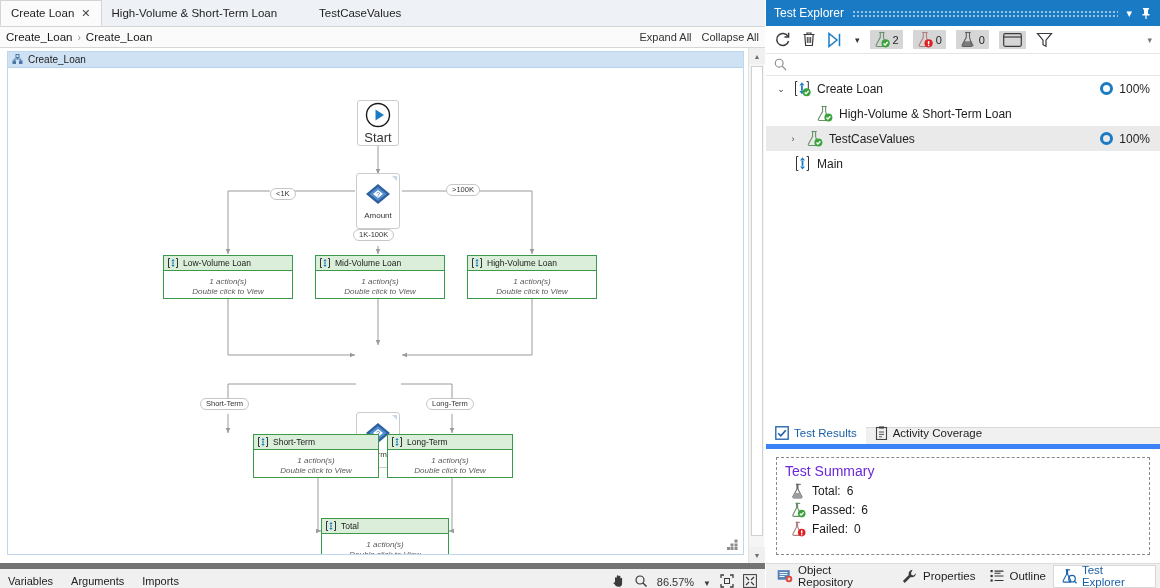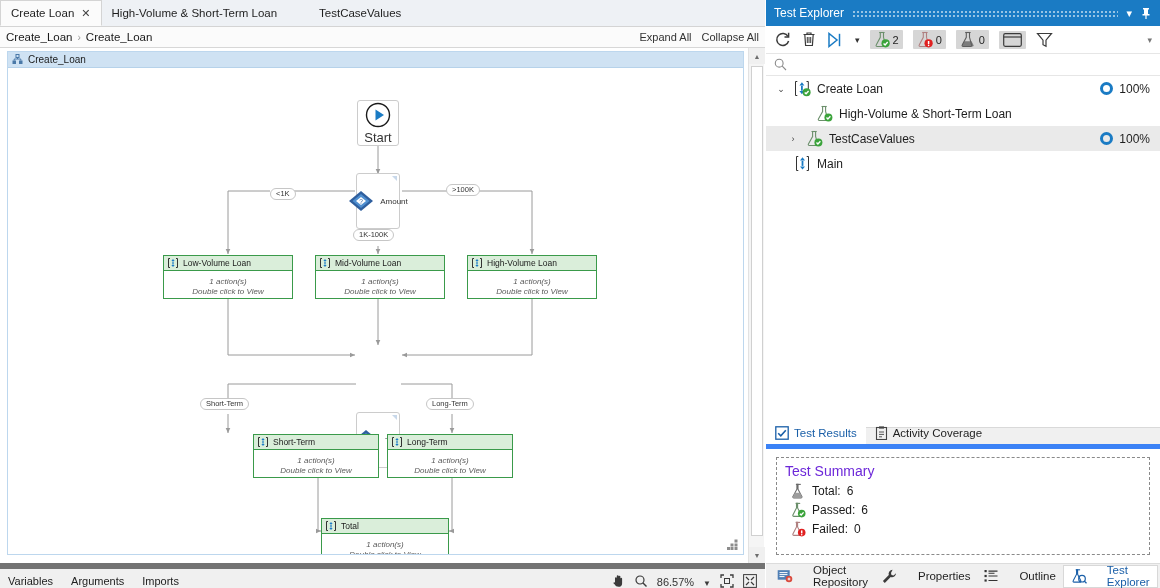--- a/index.html
+++ b/index.html
@@ -96,21 +96,21 @@
   
   .node { position:absolute; }
   .start-node {
     width:42px; height:46px; background:#fff; border:1px solid #cccccc;
     border-radius:3px; display:flex; flex-direction:column; align-items:center;
     justify-content:center; gap:2px;
   }
   .start-label { font-size:13px; color:#333; }
   .decision-node {
     width:44px; height:56px; background:#fff; border:1px solid #cccccc;
-    border-radius:3px; display:flex; flex-direction:row; align-items:center;
+    border-radius:3px; display:flex; flex-direction:column; align-items:center;
     justify-content:center; gap:6px; position:relative;
   }
   .decision-node::after{
     content:""; position:absolute; right:2px; top:2px;
     border-left:5px solid transparent; border-top:5px solid #c8d8ea;
   }
   .decision-label { font-size:8px; color:#333; }
   .seq-node {
     background:#ffffff; border:1px solid #3a9a4a;
   }
@@ -201,21 +201,21 @@
   }
   #summary-title { font-size:14px; color:#6d28d9; margin-bottom:4px; }
   .sum-row { display:flex; align-items:center; gap:6px; font-size:12px; margin:3px 0 3px 6px; color:#1b1b1b; }
 
   #dockbar {
     position:absolute; left:0; top:563px; width:394px; height:25px;
     background:#f0f0f0; border-top:1px solid #dcdcdc;
     display:flex; align-items:center; padding:0 4px;
   }
   .dock-item {
-    height:23px; display:flex; align-items:center; gap:20px; padding:0 7px;
+    height:23px; display:flex; align-items:center; gap:5px; padding:0 7px;
     font-size:11.5px; color:#1e1e1e; cursor:default;
   }
   .dock-item.active { background:#ffffff; color:#1a5fa8; border:1px solid #d8d8d8; }
   svg { display:block; }
 </style>
 </head>
 <body>
 
 <div id="left-pane">
 

